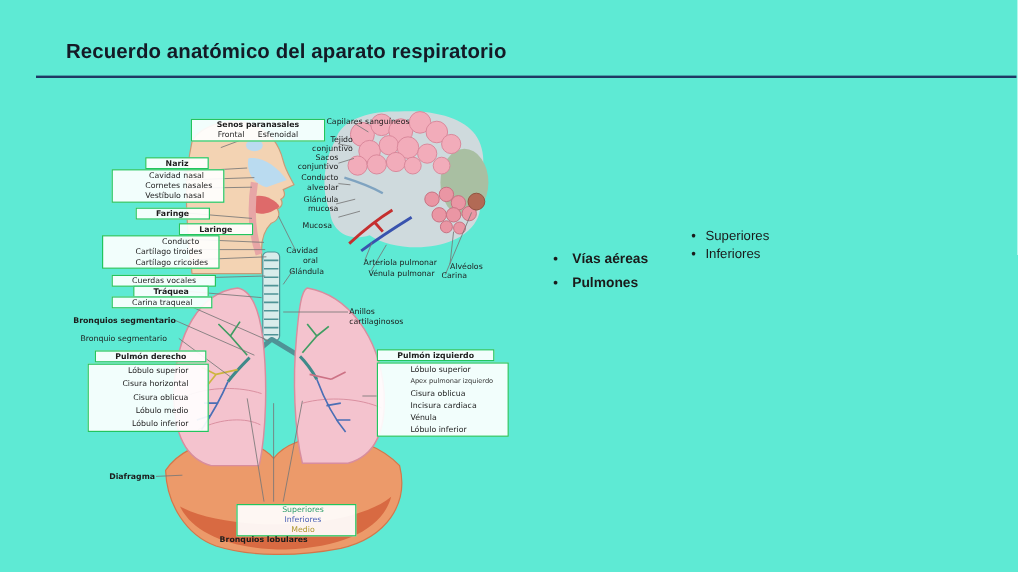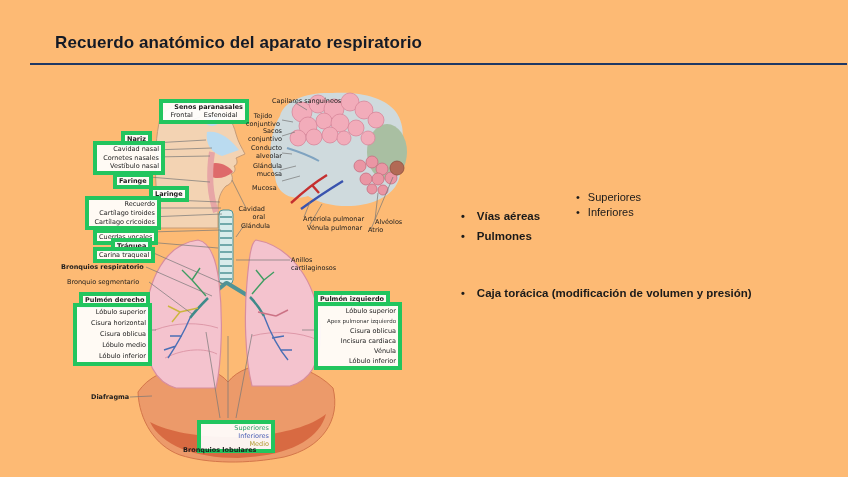--- a/index.html
+++ b/index.html
@@ -1,28 +1,28 @@
 <!DOCTYPE html>
 <html><head>
 <meta charset="utf-8">
 <style>
   html,body{margin:0;padding:0;background:#fff;}
-  .slide{position:relative;width:848px;height:477px;background:#fdba74;font-family:"Liberation Sans",sans-serif;overflow:hidden;}
+  .slide{position:relative;width:848px;height:477px;background:#5eead4;font-family:"Liberation Sans",sans-serif;overflow:hidden;}
   .title{position:absolute;left:55px;top:33px;margin:0;font-size:17px;font-weight:700;color:#141a26;letter-spacing:.1px;}
   .rule{position:absolute;left:30px;top:63px;width:817px;height:2px;background:#1f3864;}
 
   
   .lbl{position:absolute;font-family:"DejaVu Sans",sans-serif;font-size:6.5px;line-height:1.3;color:#1c1c1c;white-space:nowrap;}
   .wrap{white-space:normal;}
   .r{text-align:right;}
   .c{text-align:center;}
   .b{font-weight:700;}
-  .bx{border:4px solid #22c55e;background:rgba(255,255,255,.92);padding:0 2px;text-align:right;}
+  .bx{border:1px solid #22c55e;background:rgba(255,255,255,.92);padding:0 16px;}
   .sm{font-size:5.5px;color:#333;}
-  .list div{white-space:nowrap;}
+  .list div{white-space:nowrap;margin-left:11px;}
 
   
   .sublist{position:absolute;left:576px;top:191px;}
   .sublist .item{display:flex;align-items:baseline;gap:8px;font-size:11px;color:#1a1a1a;height:15px;}
   .mainlist{position:absolute;left:461px;top:210px;}
   .mainlist .item{display:flex;align-items:baseline;gap:12px;font-size:11.5px;font-weight:700;color:#1a1a1a;height:20px;}
   .caja{position:absolute;left:461px;top:287px;display:flex;align-items:baseline;gap:12px;font-size:11.5px;font-weight:700;color:#1a1a1a;}
   .dot::before{content:"•";font-weight:400;font-size:11px;}
   .mainlist .dot::before,.caja .dot::before{font-weight:700;}
 
@@ -149,47 +149,47 @@
 
   <div class="lbl" style="left:272px;top:97px;">Capilares sanguíneos</div>
 
   <div class="lbl bx b" style="left:121px;top:131px;">Nariz</div>
   <div class="lbl bx r list" style="left:93px;top:141px;width:60px;line-height:8.5px;">
     <div>Cavidad nasal</div>
     <div>Cornetes nasales</div>
     <div>Vestíbulo nasal</div>
   </div>
 
-  <div class="lbl wrap r" style="left:244px;top:112px;width:38px;text-align:center;">Tejido conjuntivo</div>
+  <div class="lbl wrap r" style="left:256px;top:112px;width:38px;">Tejido conjuntivo</div>
   <div class="lbl wrap r" style="left:244px;top:127px;width:38px;">Sacos conjuntivo</div>
   <div class="lbl wrap r" style="left:242px;top:144px;width:40px;">Conducto alveolar</div>
   <div class="lbl wrap r" style="left:242px;top:162px;width:40px;">Glándula mucosa</div>
   <div class="lbl r" style="left:252px;top:184px;">Mucosa</div>
 
   <div class="lbl bx b" style="left:113px;top:173px;">Faringe</div>
 
   <div class="lbl bx b" style="left:111px;top:186px;margin-left:38px;">Laringe</div>
   <div class="lbl bx r list" style="left:85px;top:196px;width:64px;line-height:8.8px;">
-    <div>Recuerdo</div>
+    <div>Conducto</div>
     <div>Cartílago tiroides</div>
     <div>Cartílago cricoides</div>
   </div>
 
   <div class="lbl wrap r" style="left:235px;top:205px;width:30px;">Cavidad oral</div>
   <div class="lbl r" style="left:241px;top:222px;">Glándula</div>
   <div class="lbl" style="left:303px;top:215px;">Arteriola pulmonar</div>
   <div class="lbl" style="left:307px;top:224px;">Vénula pulmonar</div>
   <div class="lbl" style="left:375px;top:218px;">Alvéolos</div>
-  <div class="lbl" style="left:368px;top:226px;">Atrio</div>
+  <div class="lbl" style="left:368px;top:226px;">Carina</div>
 
   <div class="lbl bx" style="left:93px;top:229px;">Cuerdas vocales</div>
   <div class="lbl bx b" style="left:111px;top:238px;">Tráquea</div>
   <div class="lbl bx" style="left:93px;top:247px;">Carina traqueal</div>
   <div class="lbl wrap" style="left:291px;top:256px;width:48px;">Anillos cartilaginosos</div>
-  <div class="lbl b" style="left:61px;top:263px;">Bronquios respiratorio</div>
+  <div class="lbl b" style="left:61px;top:263px;">Bronquios segmentario</div>
   <div class="lbl" style="left:67px;top:278px;">Bronquio segmentario</div>
 
   <div class="lbl bx b" style="left:79px;top:292px;">Pulmón derecho</div>
   <div class="lbl bx r list" style="left:73px;top:303px;width:67px;line-height:10.9px;">
     <div>Lóbulo superior</div>
     <div>Cisura horizontal</div>
     <div>Cisura oblicua</div>
     <div>Lóbulo medio</div>
     <div>Lóbulo inferior</div>
   </div>
@@ -228,18 +228,14 @@
     <div class="item">
       <span class="dot"></span>
       <span>Vías aéreas</span>
     </div>
     <div class="item">
       <span class="dot"></span>
       <span>Pulmones</span>
     </div>
   </div>
 
-  <div class="caja">
-    <span class="dot"></span>
-    <span>Caja torácica (modificación de volumen y presión)</span>
-  </div>
 
 </div>
 
 </body></html>

